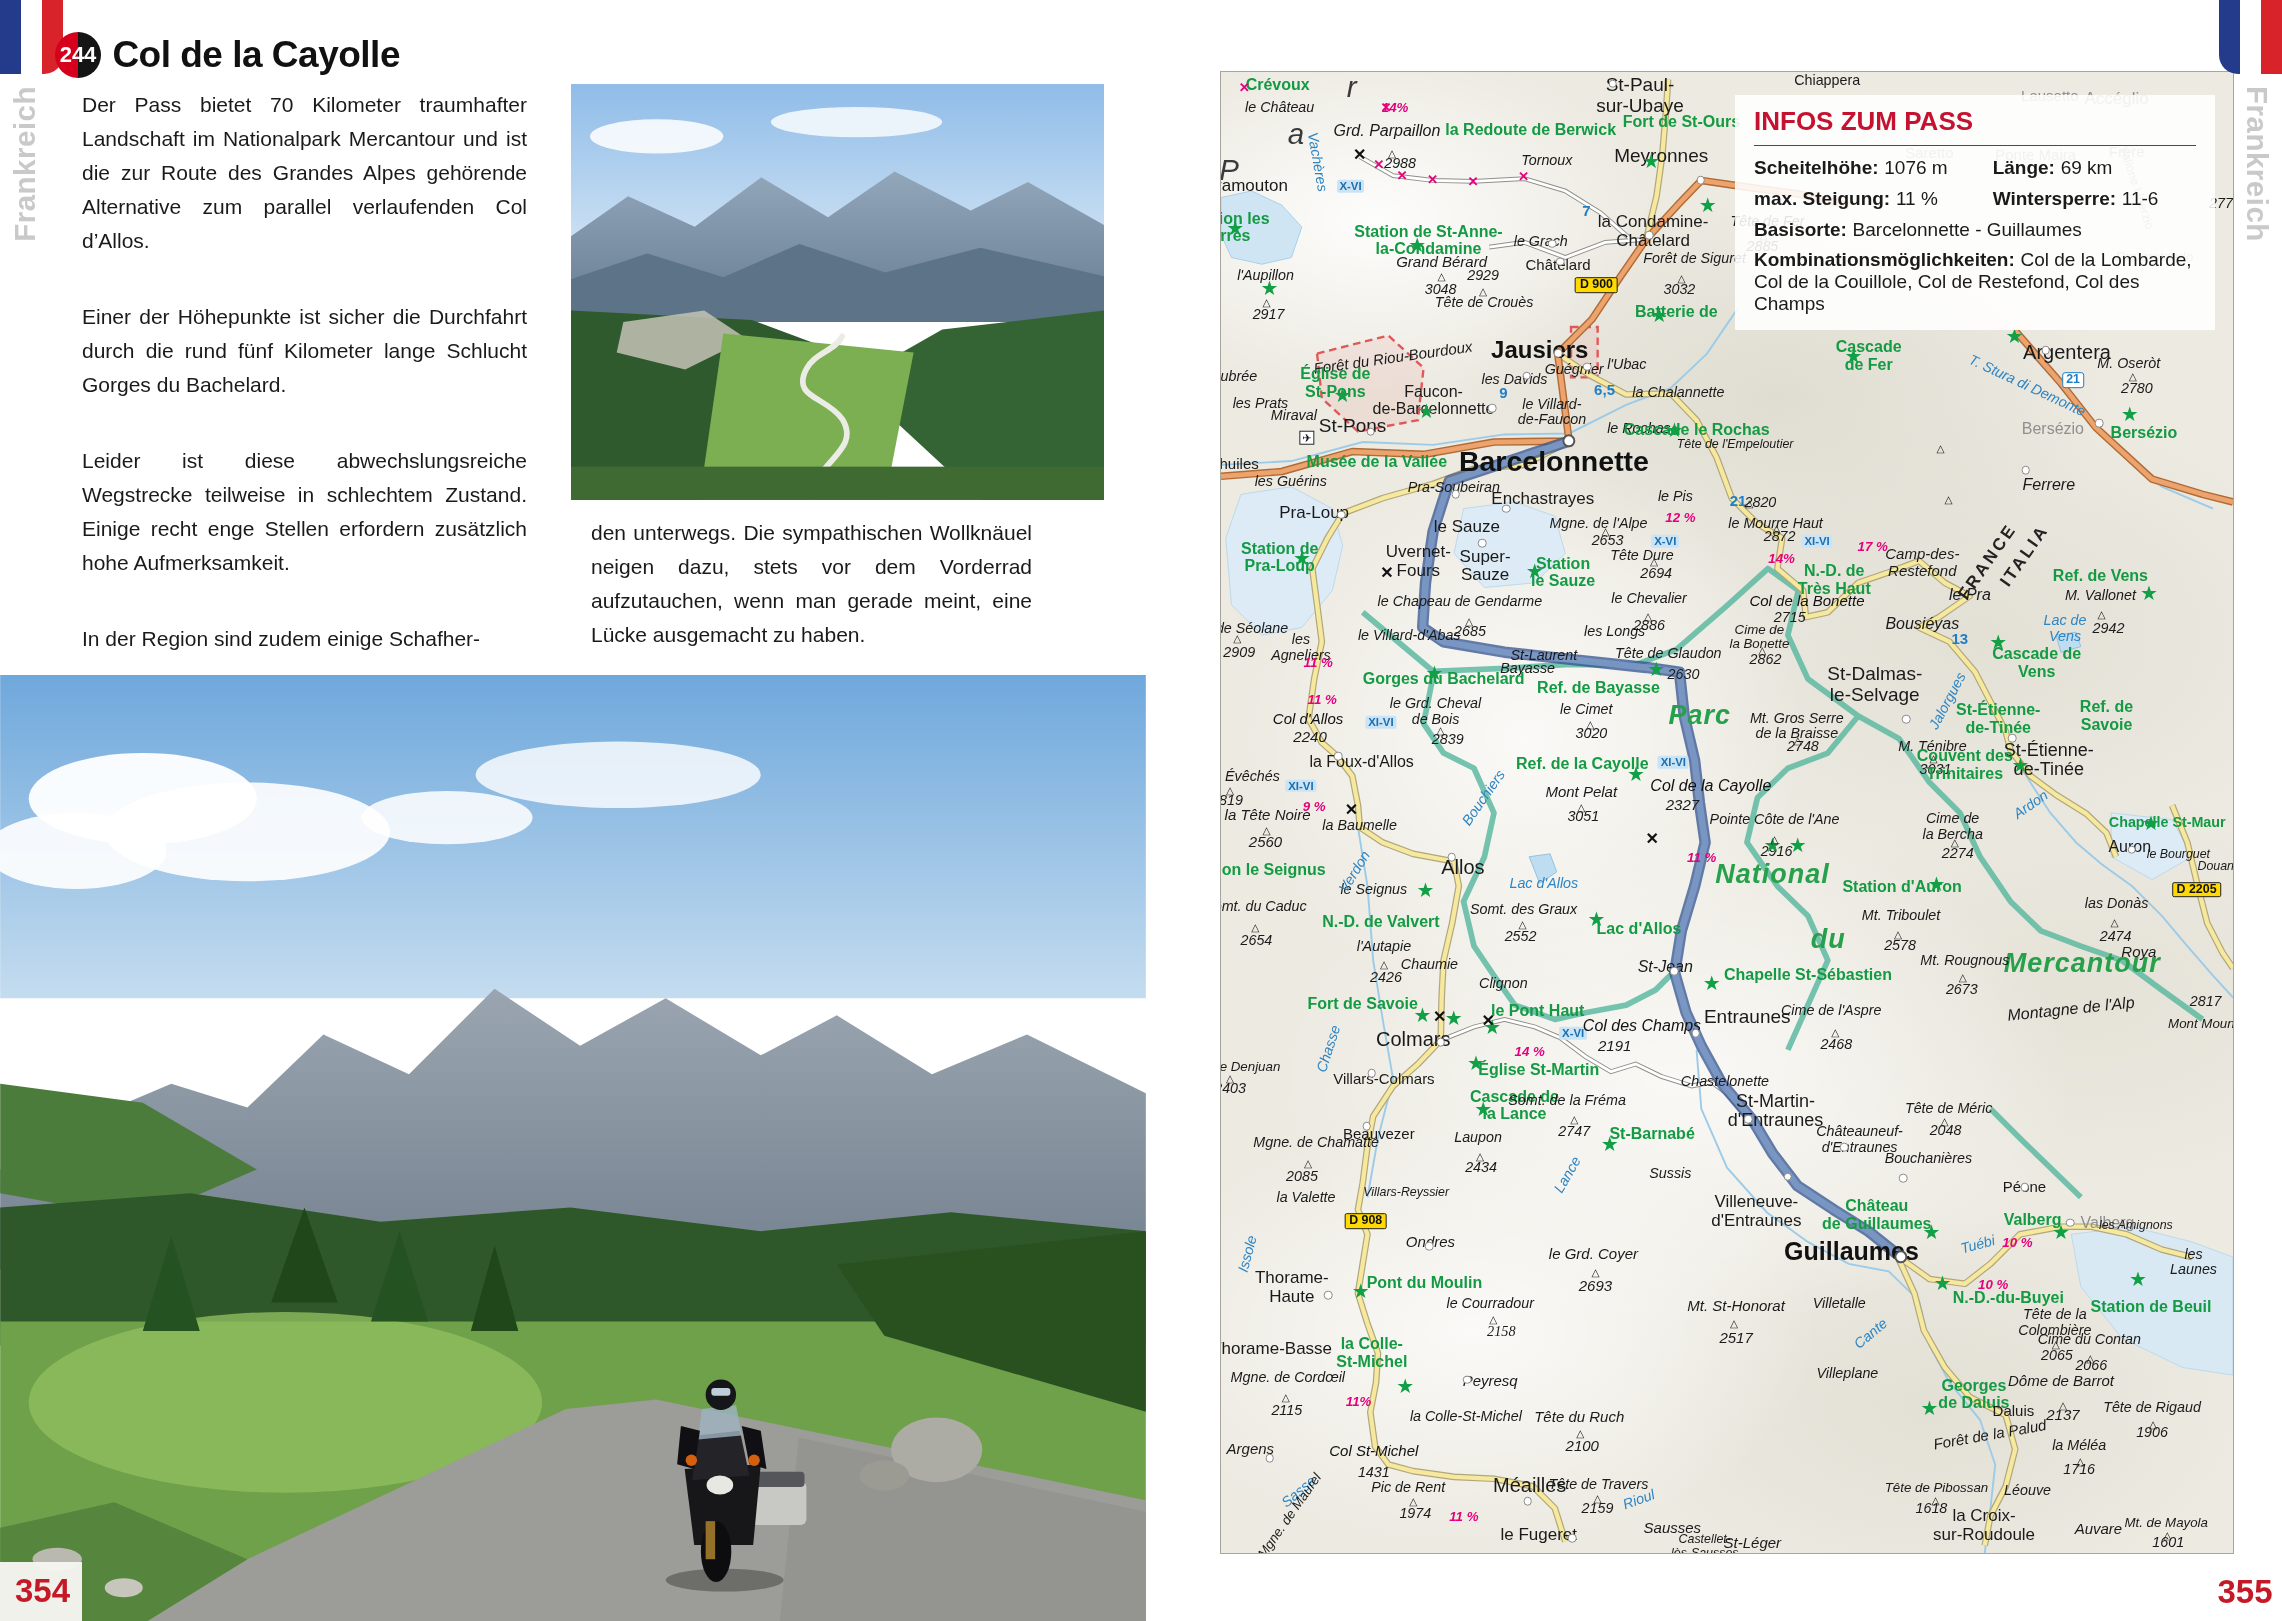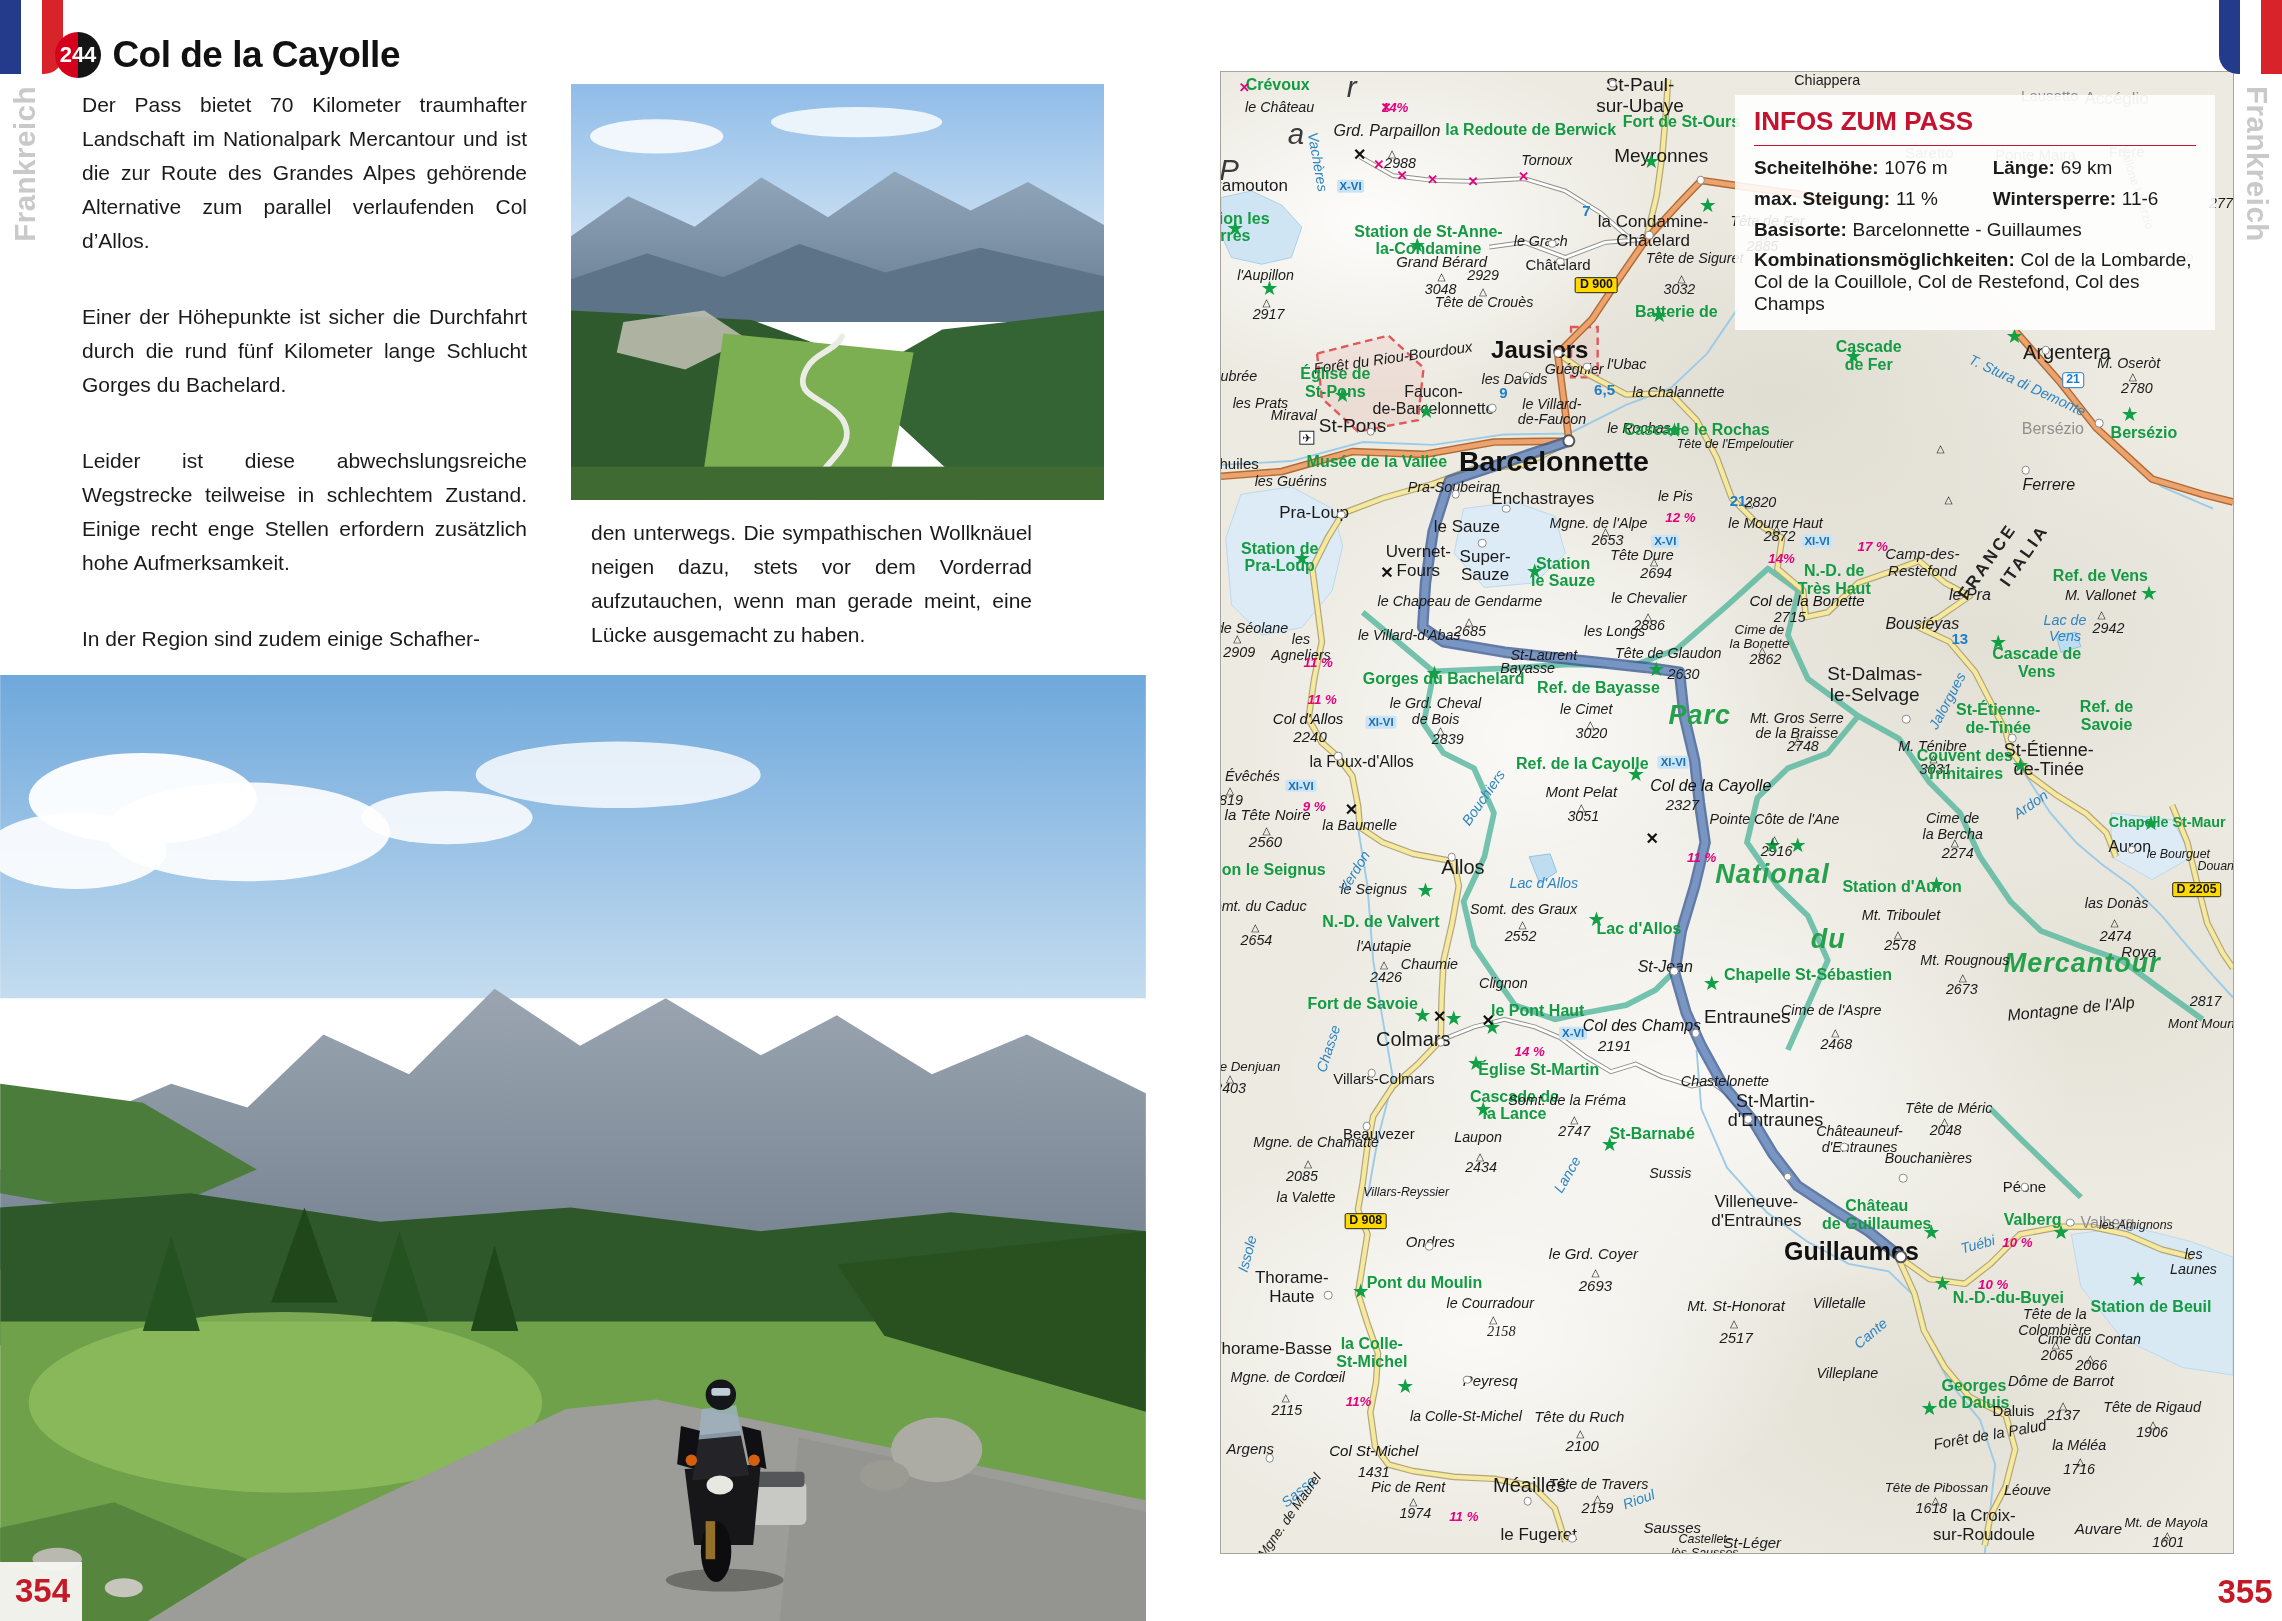--- a/index.html
+++ b/index.html
@@ -324,21 +324,21 @@
 la-Condamine</div>
           <div class="ml c-peak" style="font-size: 15px; transform: translate(-50%, -50%); left: 21.8%; top: 12.8%;">Grand Bérard</div>
           <div class="ml c-elev" style="transform: translate(-50%, -50%); left: 21.7%; top: 14.7%;">3048</div>
           <div class="ml c-elev" style="transform: translate(-50%, -50%); left: 25.9%; top: 13.8%;">2929</div>
           <div class="ml c-peak" style="transform: translate(-50%, -50%); left: 26%; top: 15.6%;">Tête de Crouès</div>
           <div class="ml c-ham" style="transform: translate(-50%, -50%); left: 31.6%; top: 11.5%;">le Grach</div>
           <div class="ml c-town" style="font-size: 15px; transform: translate(-50%, -50%); left: 33.3%; top: 13%;">Châtelard</div>
           <div class="ml c-town2" style="transform: translate(-50%, -50%); left: 42.7%; top: 10.8%;">la Condamine-
 Châtelard</div>
           <div class="ml c-dist" style="transform: translate(-50%, -50%); left: 36.1%; top: 9.4%;">7</div>
-          <div class="ml c-peak" style="transform: translate(-50%, -50%); left: 46.8%; top: 12.6%;">Tête de Siguret</div>
+          <div class="ml c-peak" style="transform: translate(-50%, -50%); left: 46.8%; top: 12.6%;">Forêt de Siguret</div>
           <div class="ml c-elev" style="transform: translate(-50%, -50%); left: 45.3%; top: 14.7%;">3032</div>
           <div class="ml c-by" style="transform: translate(-50%, -50%); left: 37.1%; top: 14.4%;">D 900</div>
           <div class="ml c-green" style="transform: translate(-50%, -50%); left: 45%; top: 16.2%;">Batterie de</div>
           <div class="ml c-peak" style="transform: translate(-50%, -50%); left: 4.4%; top: 13.8%;">l'Aupillon</div>
           <div class="ml c-elev" style="transform: translate(-50%, -50%); left: 4.7%; top: 16.4%;">2917</div>
           <div class="ml c-city" style="font-size: 24px; transform: translate(-50%, -50%); left: 31.5%; top: 18.8%;">Jausiers</div>
           <div class="ml c-ham" style="transform: translate(-50%, -50%); left: 34.9%; top: 20.1%;">Guégnier</div>
           <div class="ml c-ham" style="transform: translate(-50%, -50%); left: 40.1%; top: 19.8%;">l'Ubac</div>
           <div class="ml c-ham" style="font-size: 15px; transform: translate(-50%, -50%) rotate(-8deg); left: 17%; top: 19.3%;">Forêt du Riou-Bourdoux</div>
           <div class="ml c-peak" style="transform: translate(-50%, -50%); left: 54%; top: 10.1%;">Tête de Fer</div>

